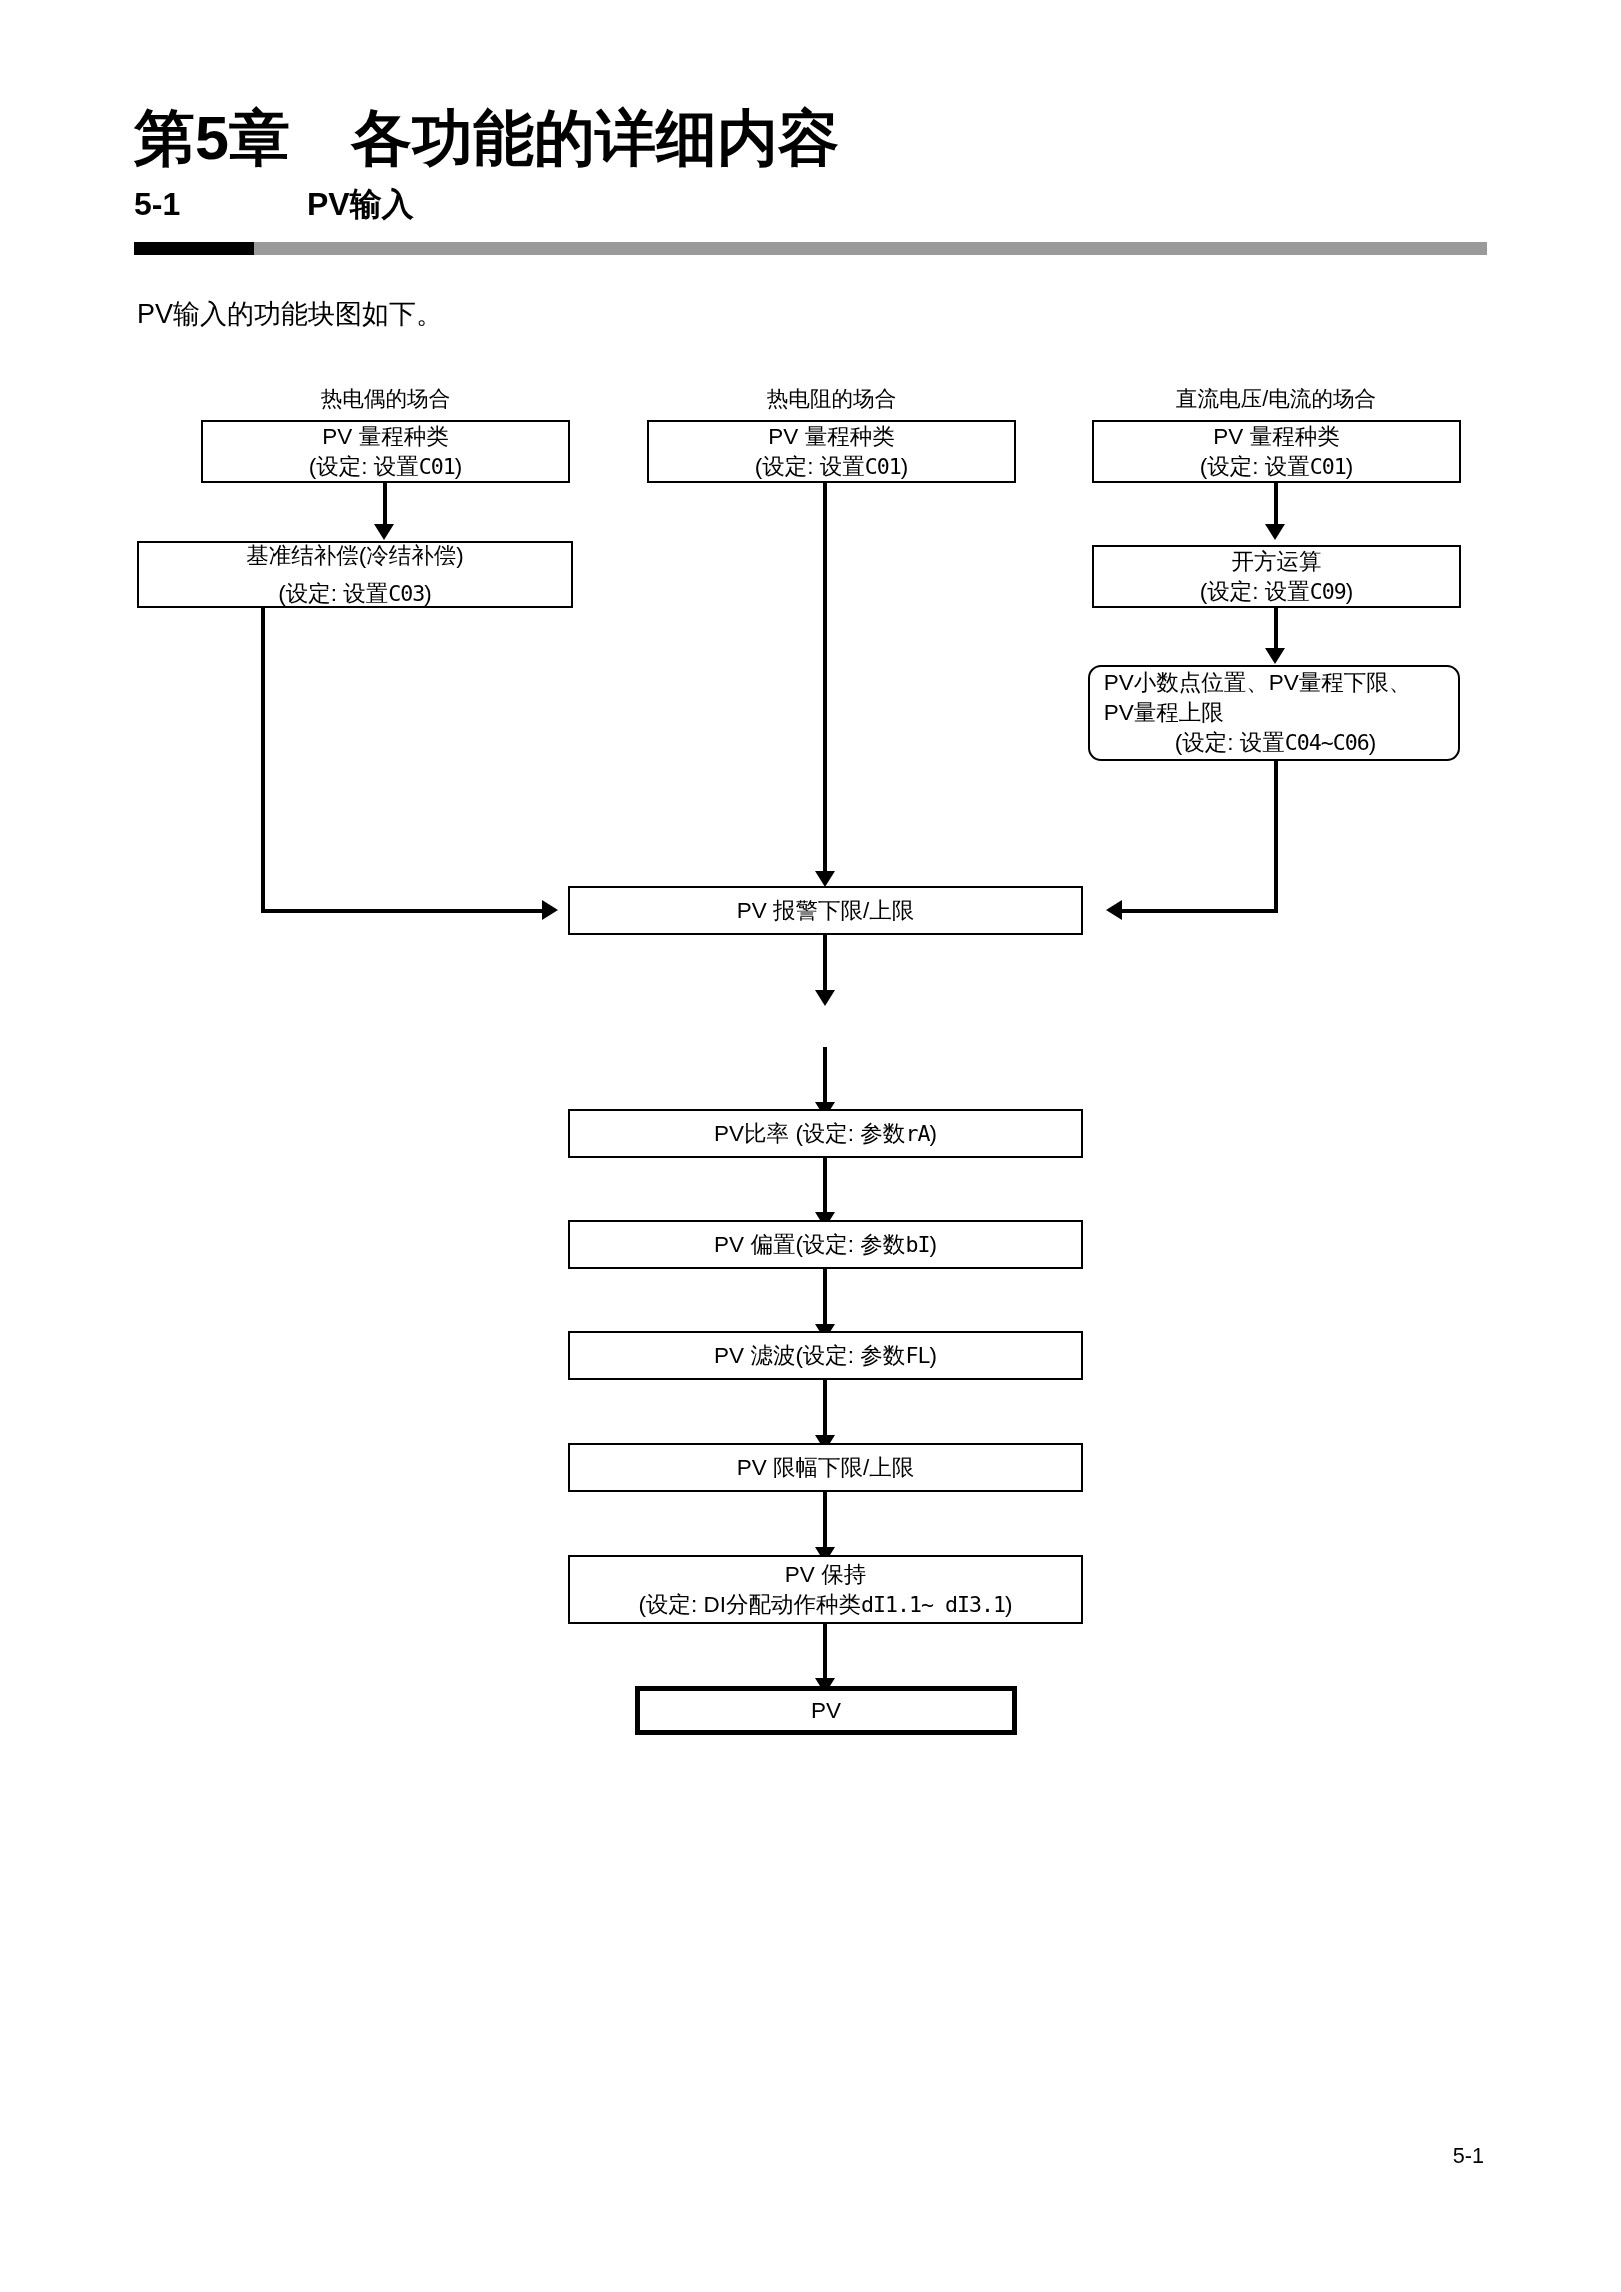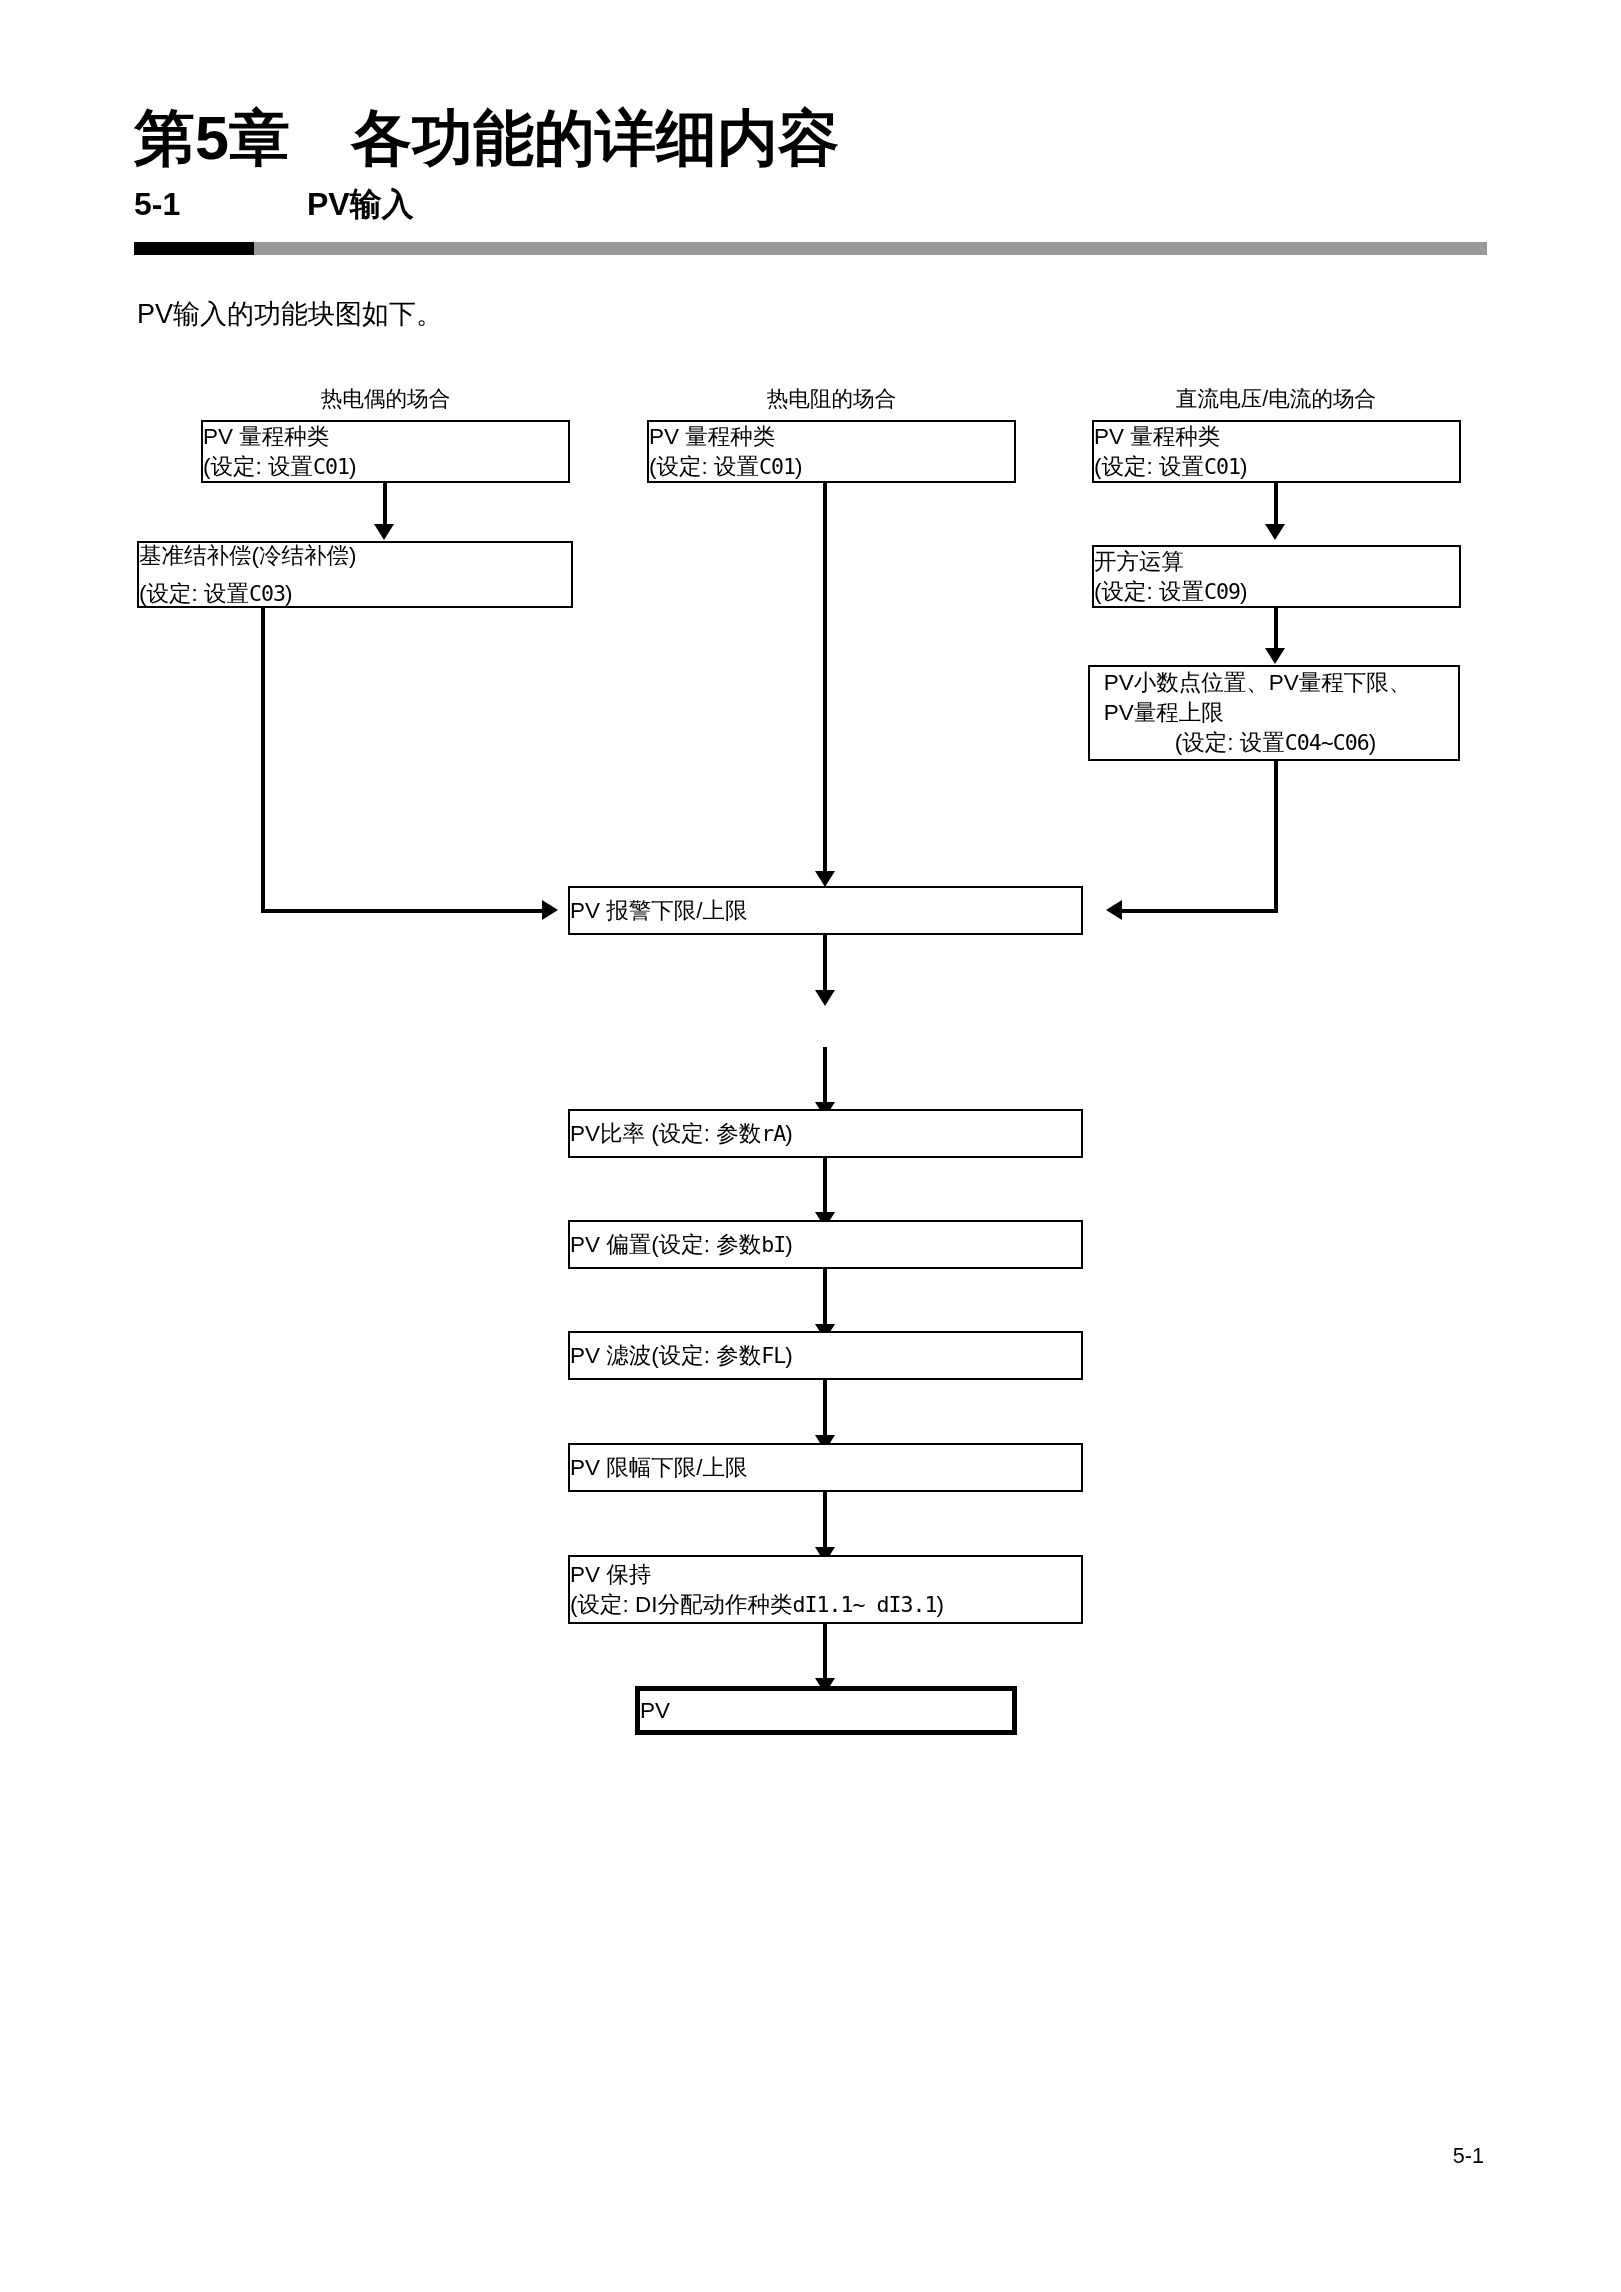--- a/index.html
+++ b/index.html
@@ -72,21 +72,21 @@
     text-align: center;
     white-space: nowrap;
   }
   .bx {
     position: absolute;
     box-sizing: border-box;
     border: 2.9px solid #000000;
     background: #ffffff;
     display: flex;
     flex-direction: column;
-    align-items: flex-start;
+    align-items: center;
     justify-content: center;
     font-size: 22.5px;
     line-height: 1.33;
     text-align: center;
   }
   .bx.thick { border-width: 5.9px; }
   .bx .ln { display: block; white-space: nowrap; }
   .bx.lft { align-items: flex-start; text-align: left; padding-left: 13.7px; }
 
   
@@ -189,21 +189,21 @@
   <div class="arw down" style="left:1265px; top:524px;"></div>
 
   <div class="bx" style="left:1092px; top:545px; width:369px; height:63px;">
     <span class="ln">开方运算</span>
     <span class="ln"><span>(设定:  设置</span><span class="code">C09</span><span>)</span></span>
   </div>
 
   <div class="vline" style="left:1274px; top:608px; height:43px;"></div>
   <div class="arw down" style="left:1265px; top:648px;"></div>
 
-  <div class="bx lft" style="left:1088px; top:665px; width:372px; height:96px;">
+  <div class="bx lft" style="left:1088px; top:665px; width:372px; height:96px;border-radius:13px;">
     <span class="ln">PV小数点位置、PV量程下限、</span>
     <span class="ln">PV量程上限</span>
     <span class="ln" style="margin-left:71px;"><span>(设定:  设置</span><span class="code">C04~C06</span><span>)</span></span>
   </div>
 
   <div class="vline" style="left:1274px; top:761px; height:152px;"></div>
   <div class="hline" style="left:1122px; top:909px; width:156px;"></div>
   <div class="arw left" style="left:1106px; top:900px;"></div>
 
   <div class="bx" style="left:568px; top:886px; width:515px; height:49px;">

